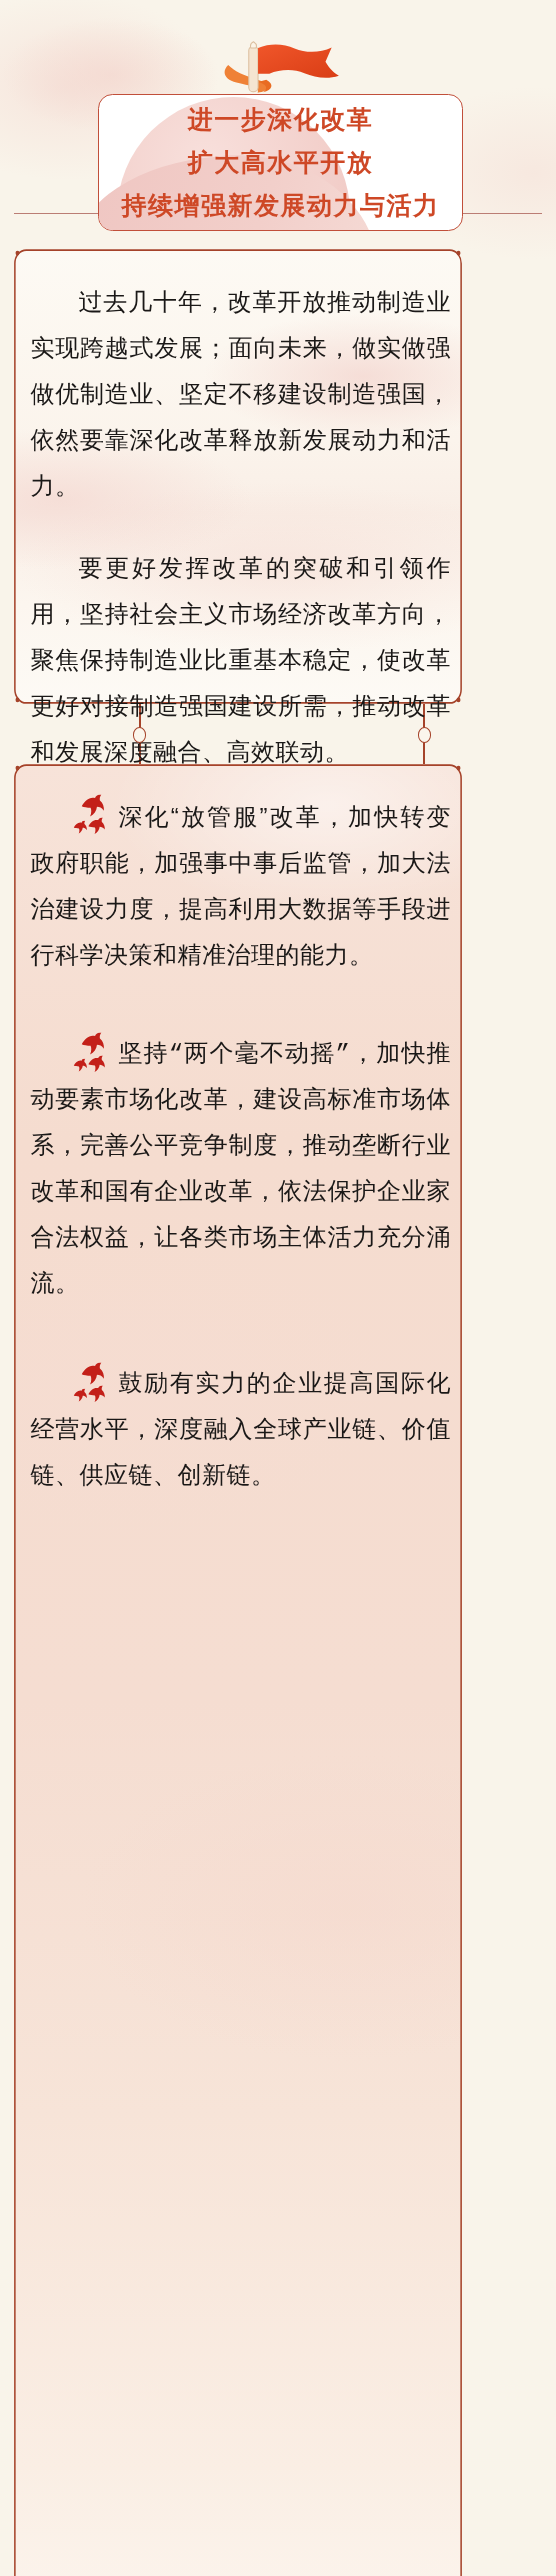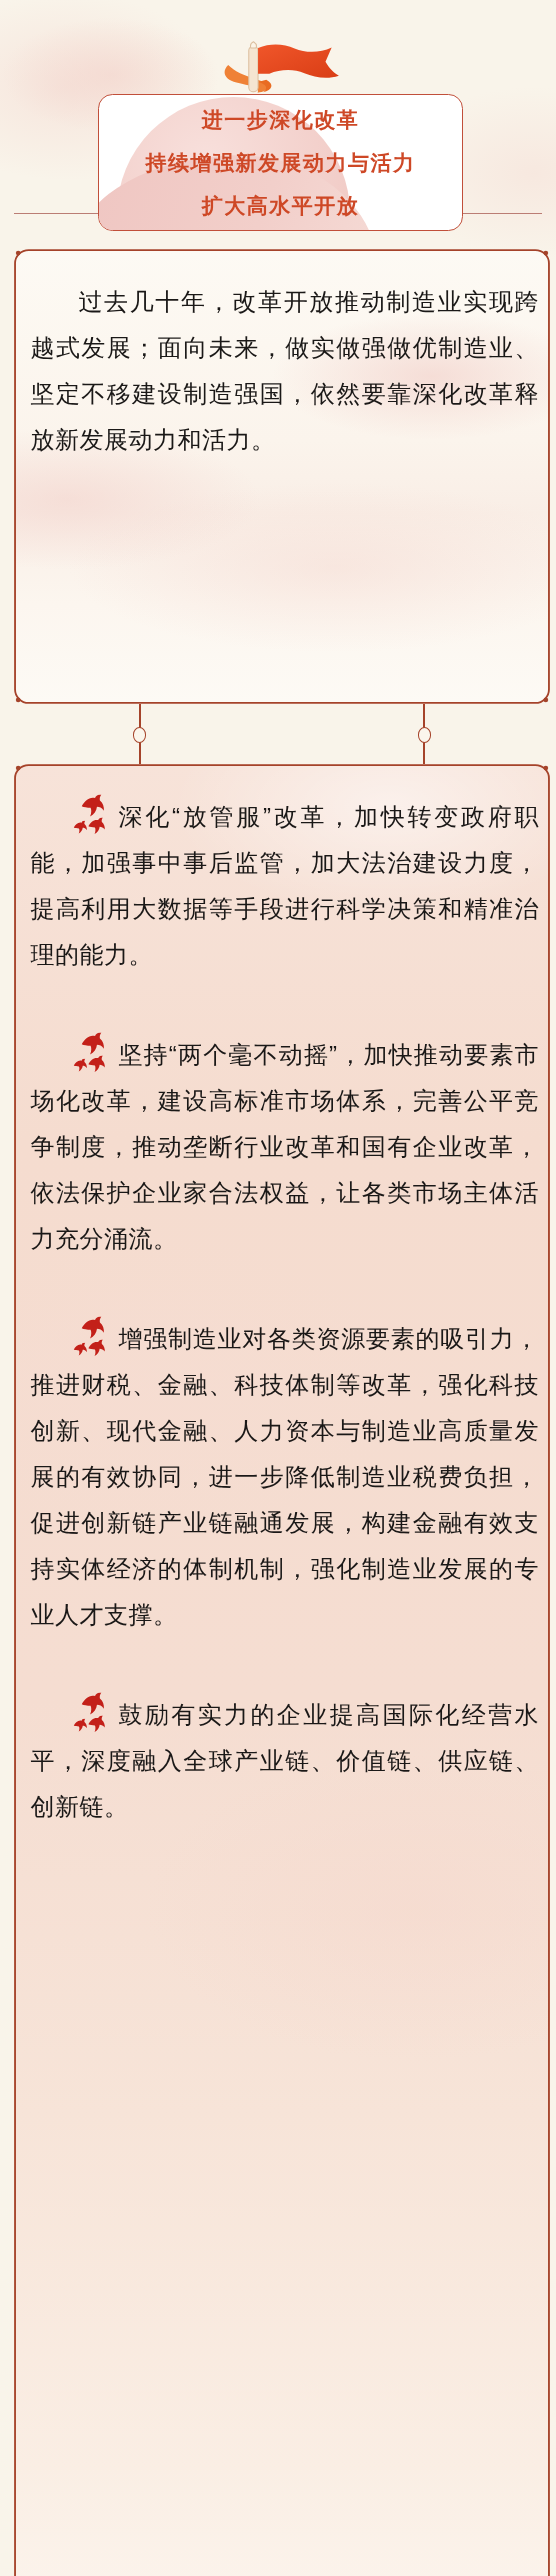--- a/index.html
+++ b/index.html
@@ -28,25 +28,25 @@
     background:radial-gradient(circle at 38% 28%, #f8e0dc 0%, #f1cbc6 70%, #eec3be 100%);
   }
   .title-blob{
     position:absolute;left:-20.6px;top:61px;width:299px;height:216px;
     border-radius:48% 52% 40% 60%/40% 60% 45% 55%;
     transform:rotate(-7deg);
     background:linear-gradient(115deg, #efc5c1 0%, #f2cfca 55%, #f6ddd8 100%);
   }
   .title-lines{position:relative;z-index:2;padding-top:3.1px;text-align:center;}
   .title-line{
-    font-size:21px;line-height:43px;font-weight:bold;letter-spacing:1.5px;
+    font-size:25px;line-height:43px;font-weight:bold;letter-spacing:1.5px;
     color:#ce4826;white-space:nowrap;
   }
   
-  .frame{position:absolute;left:14.4px;width:536px;box-sizing:border-box;z-index:2;}
+  .frame{position:absolute;left:14.4px;width:448px;box-sizing:border-box;z-index:2;}
   .frame-border{position:absolute;inset:0;width:100%;height:100%;display:block;}
   .frame-content{position:absolute;inset:0;padding:30px 11.3px 0 16px;box-sizing:border-box;}
   .frame-intro{top:249px;height:455px;
     background:
       radial-gradient(ellipse 222px 88px at 78% 28%, rgba(240,201,195,.55), transparent 72%),
       radial-gradient(ellipse 268px 98px at 10% 55%, rgba(242,206,200,.5), transparent 72%),
       radial-gradient(ellipse 371px 118px at 60% 70%, rgba(244,214,206,.42), transparent 72%),
       linear-gradient(180deg,#fdfaf4 0%, #fbf4ec 42%, #f9eee6 58%, #fcf6ef 78%, #fdfaf5 100%);
     border-radius:13.4px;
   }
@@ -59,21 +59,21 @@
     border-radius:13.4px;
   }
   .para{
     margin:0;font-size:24px;line-height:46px;color:#1a1817;
     text-align:justify;text-justify:inter-character;word-break:break-all;
     letter-spacing:0.5px;
   }
   .intro-para{text-indent:48px;}
   .intro-para + .intro-para{margin-top:36px;}
   .measure{position:relative;text-indent:88px;}
-  .measure + .measure{margin-top:54px;}
+  .measure + .measure{margin-top:54px;font-family:Liberation Mono, monospace;}
   .doves{position:absolute;left:43px;top:0px;width:38px;height:41px;}
   
   .connector{position:absolute;top:704px;width:1.5px;height:61px;background:#a5432a;z-index:1;}
   .connector.left{left:139px;}
   .connector.right{left:423px;}
   .ring{
     position:absolute;top:727px;width:13.4px;height:15.5px;border-radius:50%;
     border:1.5px solid #a5432a;background:#fbf6ec;box-sizing:border-box;z-index:2;
   }
   .ring.left{left:133px;}
@@ -105,35 +105,36 @@
   <path fill="url(#flagGrad)" d="M70,13 C95,3 120,5 141,14 C163,23 190,23 213,12 L201,40 C208,52 217,62 227,67 C203,75 180,70 160,62 C138,53 112,55 92,63 L70,63 Z"></path>
 </svg>
 
 <div class="divider"></div>
 
 <div class="title-card">
   <div class="title-circle"></div>
   <div class="title-blob"></div>
   <div class="title-lines">
     <div class="title-line">进一步深化改革</div>
+    <div class="title-line">扩大高水平开放</div>
     <div class="title-line">持续增强新发展动力与活力</div>
-    <div class="title-line">扩大高水平开放</div>
   </div>
 </div>
 
 <div class="frame frame-intro">
   <svg class="frame-border" viewBox="0 0 1024 884" preserveAspectRatio="none">
     <path fill="none" stroke="#a5432a" stroke-width="3.5" d="M2,28 A26,26 0 0 1 28,2 L996,2 A26,26 0 0 1 1022,28 L1022,856 A26,26 0 0 1 996,882 L28,882 A26,26 0 0 1 2,856 Z"></path>
     <circle cx="8" cy="8" r="4.5" fill="#a5432a"></circle>
     <circle cx="1016" cy="8" r="4.5" fill="#a5432a"></circle>
     <circle cx="1016" cy="876" r="4.5" fill="#a5432a"></circle>
     <circle cx="8" cy="876" r="4.5" fill="#a5432a"></circle>
   </svg>
   <div class="frame-content">
     <p class="para intro-para">过去几十年，改革开放推动制造业实现跨越式发展；面向未来，做实做强做优制造业、坚定不移建设制造强国，依然要靠深化改革释放新发展动力和活力。</p>
+    <p class="para intro-para">要更好发挥改革的突破和引领作用，坚持社会主义市场经济改革方向，聚焦保持制造业比重基本稳定，使改革更好对接制造强国建设所需，推动改革和发展深度融合、高效联动。</p>
   </div>
 </div>
 
 <div class="connector left"></div>
 <div class="connector right"></div>
 <div class="ring left"></div>
 <div class="ring right"></div>
 
 <div class="frame frame-measures">
   <svg class="frame-border" viewBox="0 0 1024 4033" preserveAspectRatio="none">
@@ -155,27 +156,20 @@
 
     <p class="para measure">
       <svg class="doves" viewBox="0 0 74 80">
         <use href="#dove" x="15" y="1" width="50" height="46"></use>
         <use href="#dove" x="0" y="52" width="30" height="27"></use>
         <use href="#dove" x="28" y="46" width="38" height="34"></use>
       </svg><span>坚持“两个毫不动摇”，加快推动要素市场化改革，建设高标准市场体系，完善公平竞争制度，推动垄断行业改革和国有企业改革，依法保护企业家合法权益，让各类市场主体活力充分涌流。</span>
     </p>
 
 
-    <p class="para measure">
-      <svg class="doves" viewBox="0 0 74 80">
-        <use href="#dove" x="15" y="1" width="50" height="46"></use>
-        <use href="#dove" x="0" y="52" width="30" height="27"></use>
-        <use href="#dove" x="28" y="46" width="38" height="34"></use>
-      </svg><span>增强制造业对各类资源要素的吸引力，推进财税、金融、科技体制等改革，强化科技创新、现代金融、人力资本与制造业高质量发展的有效协同，进一步降低制造业税费负担，促进创新链产业链融通发展，构建金融有效支持实体经济的体制机制，强化制造业发展的专业人才支撑。</span>
-    </p>
 
 
 
     <p class="para measure">
       <svg class="doves" viewBox="0 0 74 80">
         <use href="#dove" x="15" y="1" width="50" height="46"></use>
         <use href="#dove" x="0" y="52" width="30" height="27"></use>
         <use href="#dove" x="28" y="46" width="38" height="34"></use>
       </svg><span>鼓励有实力的企业提高国际化经营水平，深度融入全球产业链、价值链、供应链、创新链。</span>
     </p>

